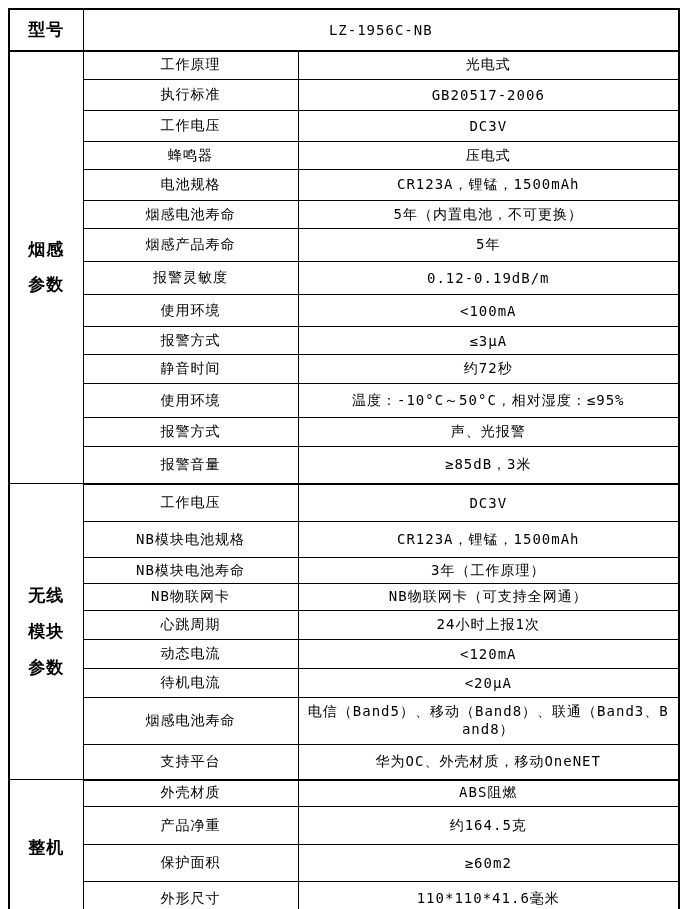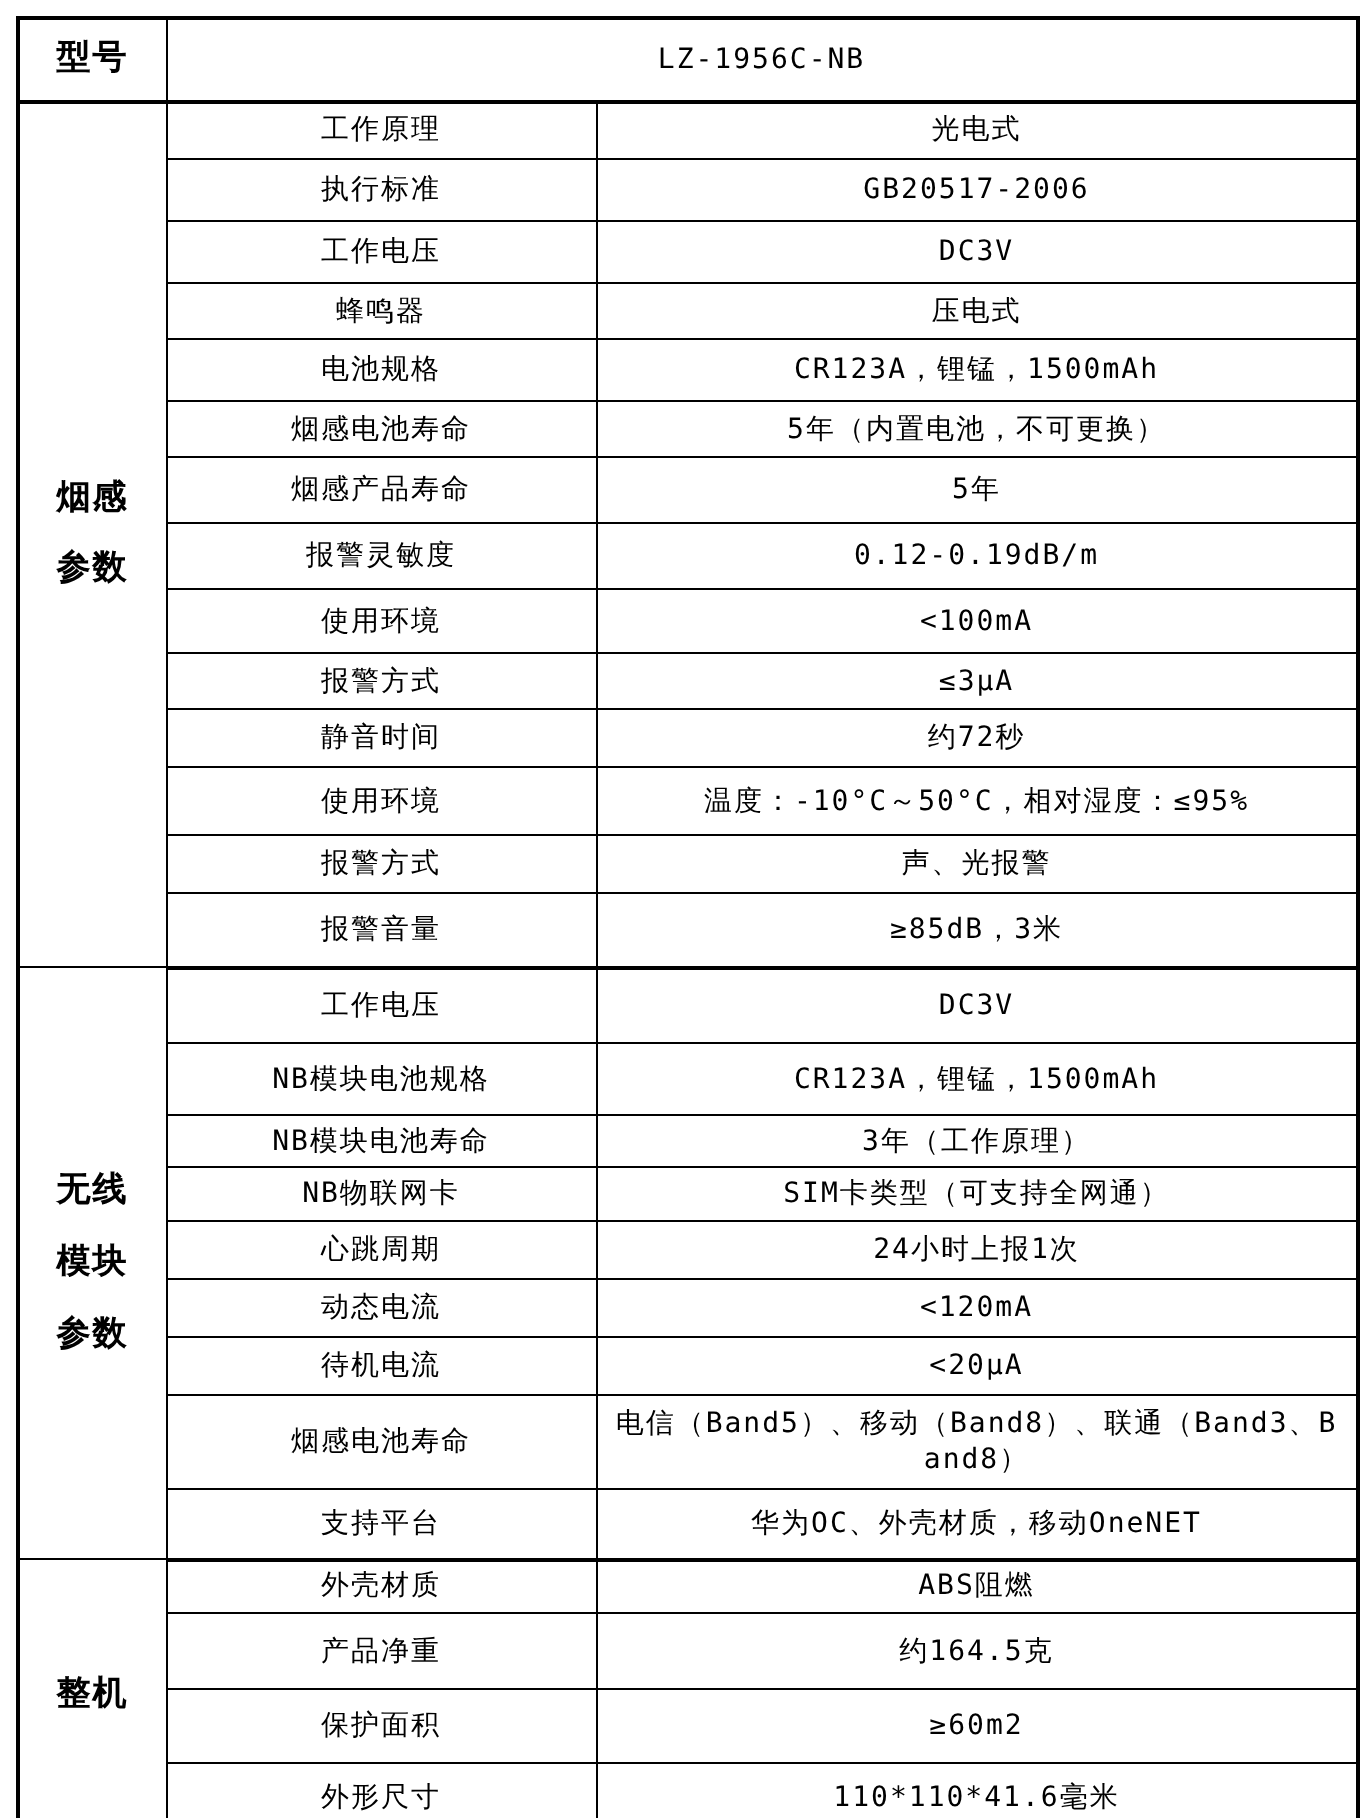--- a/index.html
+++ b/index.html
@@ -123,21 +123,21 @@
     <tr style="height:36px">
       <td>NB模块电池规格</td>
       <td>CR123A，锂锰，1500mAh</td>
     </tr>
     <tr style="height:26px">
       <td>NB模块电池寿命</td>
       <td>3年（工作原理）</td>
     </tr>
     <tr style="height:27px">
       <td>NB物联网卡</td>
-      <td>SIM卡类型（可支持全网通）</td>
+      <td>NB物联网卡（可支持全网通）</td>
     </tr>
     <tr style="height:29px">
       <td>心跳周期</td>
       <td>24小时上报1次</td>
     </tr>
     <tr style="height:29px">
       <td>动态电流</td>
       <td>&lt;120mA</td>
     </tr>
     <tr style="height:29px">

